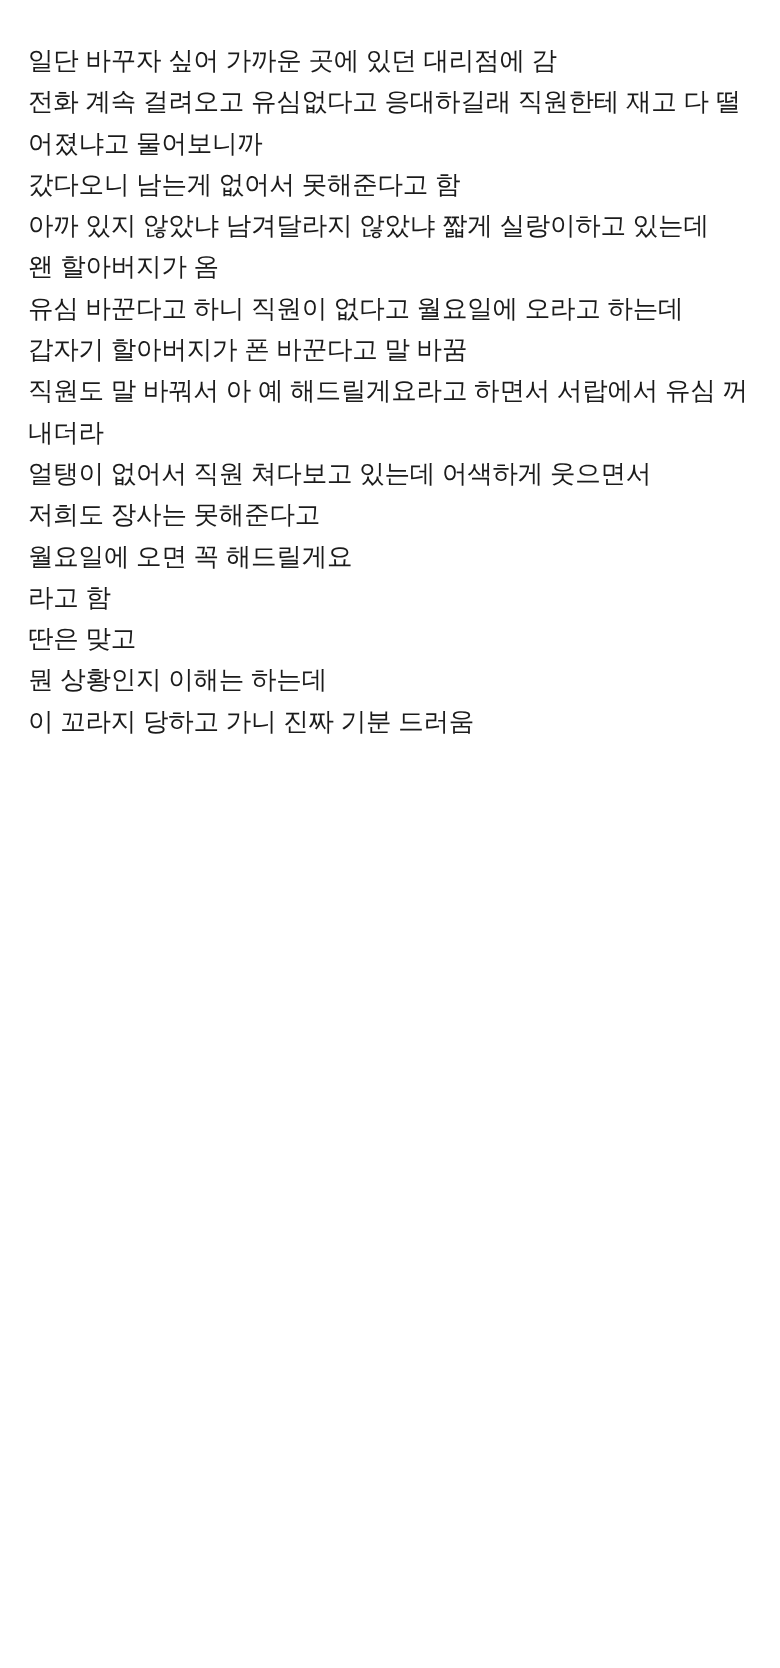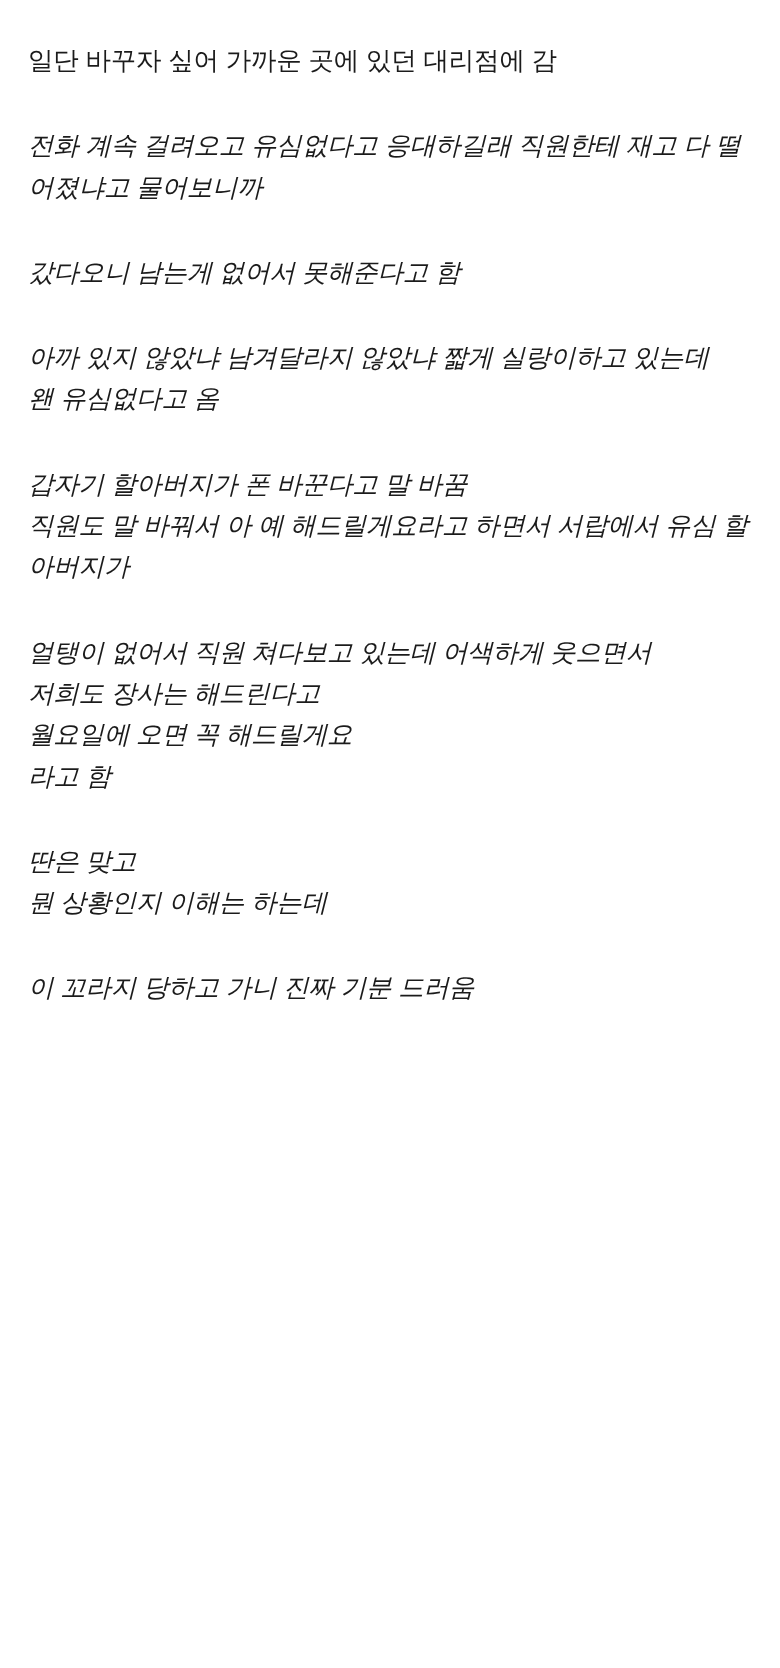--- a/index.html
+++ b/index.html
@@ -25,22 +25,20 @@
     font-size: 25.5px;
     line-height: 1.62;
     letter-spacing: -0.2px;
     color: #1b1b1b;
     font-weight: 400;
   }
   .para {
     margin: 0 0 0 0;
   }
   .para + .para {
-    margin-top: 44px;
-    font-style: italic;
   }
   .line {
     display: block;
     white-space: pre-wrap;
     word-break: break-word;
   }
 </style>
 </head>
 <body>
 
@@ -54,32 +52,35 @@
     <div class="para">
       <span class="line">전화 계속 걸려오고 유심없다고 응대하길래 직원한테 재고 다 떨어졌냐고 물어보니까</span>
     </div>
 
     <div class="para">
       <span class="line">갔다오니 남는게 없어서 못해준다고 함</span>
     </div>
 
     <div class="para">
       <span class="line">아까 있지 않았냐 남겨달라지 않았냐 짧게 실랑이하고 있는데</span>
-      <span class="line">왠 유심없다고 옴</span>
+      <span class="line">왠 할아버지가 옴</span>
     </div>
 
+    <div class="para">
+      <span class="line">유심 바꾼다고 하니 직원이 없다고 월요일에 오라고 하는데</span>
+    </div>
 
     <div class="para">
       <span class="line">갑자기 할아버지가 폰 바꾼다고 말 바꿈</span>
-      <span class="line">직원도 말 바꿔서 아 예 해드릴게요라고 하면서 서랍에서 유심 할아버지가</span>
+      <span class="line">직원도 말 바꿔서 아 예 해드릴게요라고 하면서 서랍에서 유심 꺼내더라</span>
     </div>
 
     <div class="para">
       <span class="line">얼탱이 없어서 직원 쳐다보고 있는데 어색하게 웃으면서</span>
-      <span class="line">저희도 장사는 해드린다고</span>
+      <span class="line">저희도 장사는 못해준다고</span>
       <span class="line">월요일에 오면 꼭 해드릴게요</span>
       <span class="line">라고 함</span>
     </div>
 
     <div class="para">
       <span class="line">딴은 맞고</span>
       <span class="line">뭔 상황인지 이해는 하는데</span>
     </div>
 
     <div class="para">

